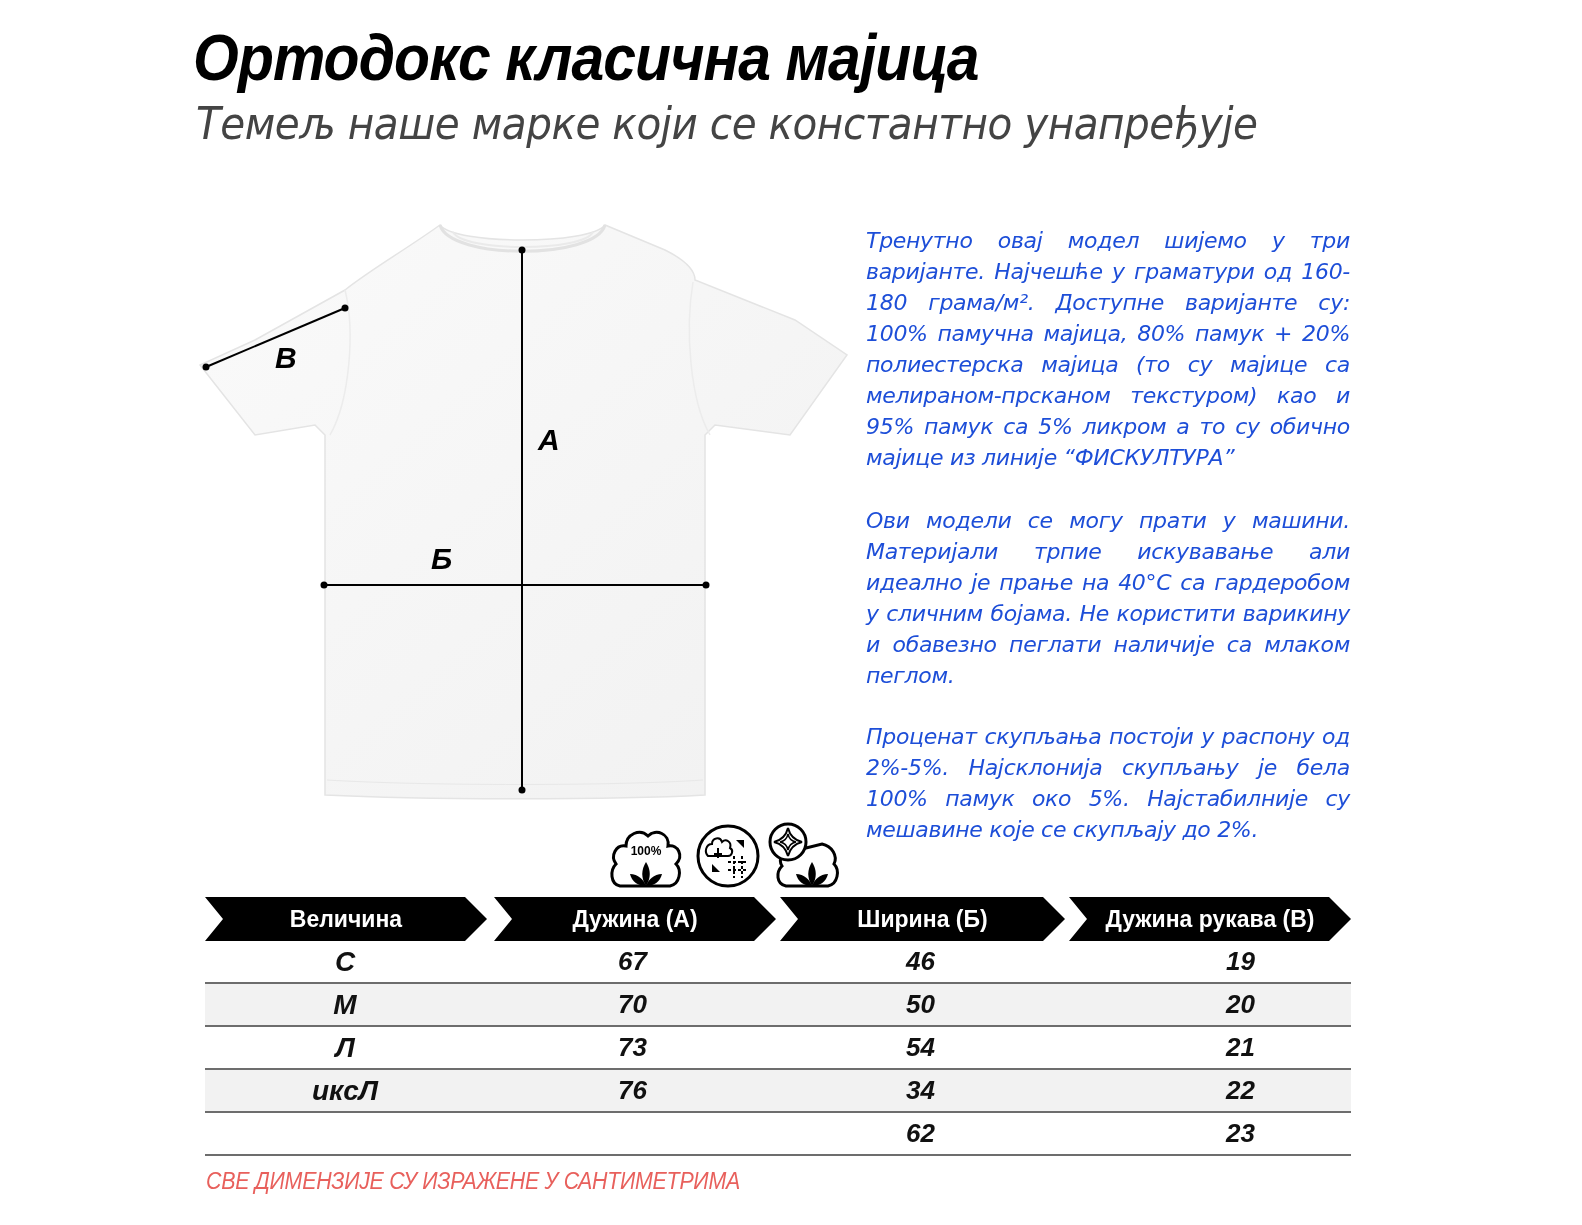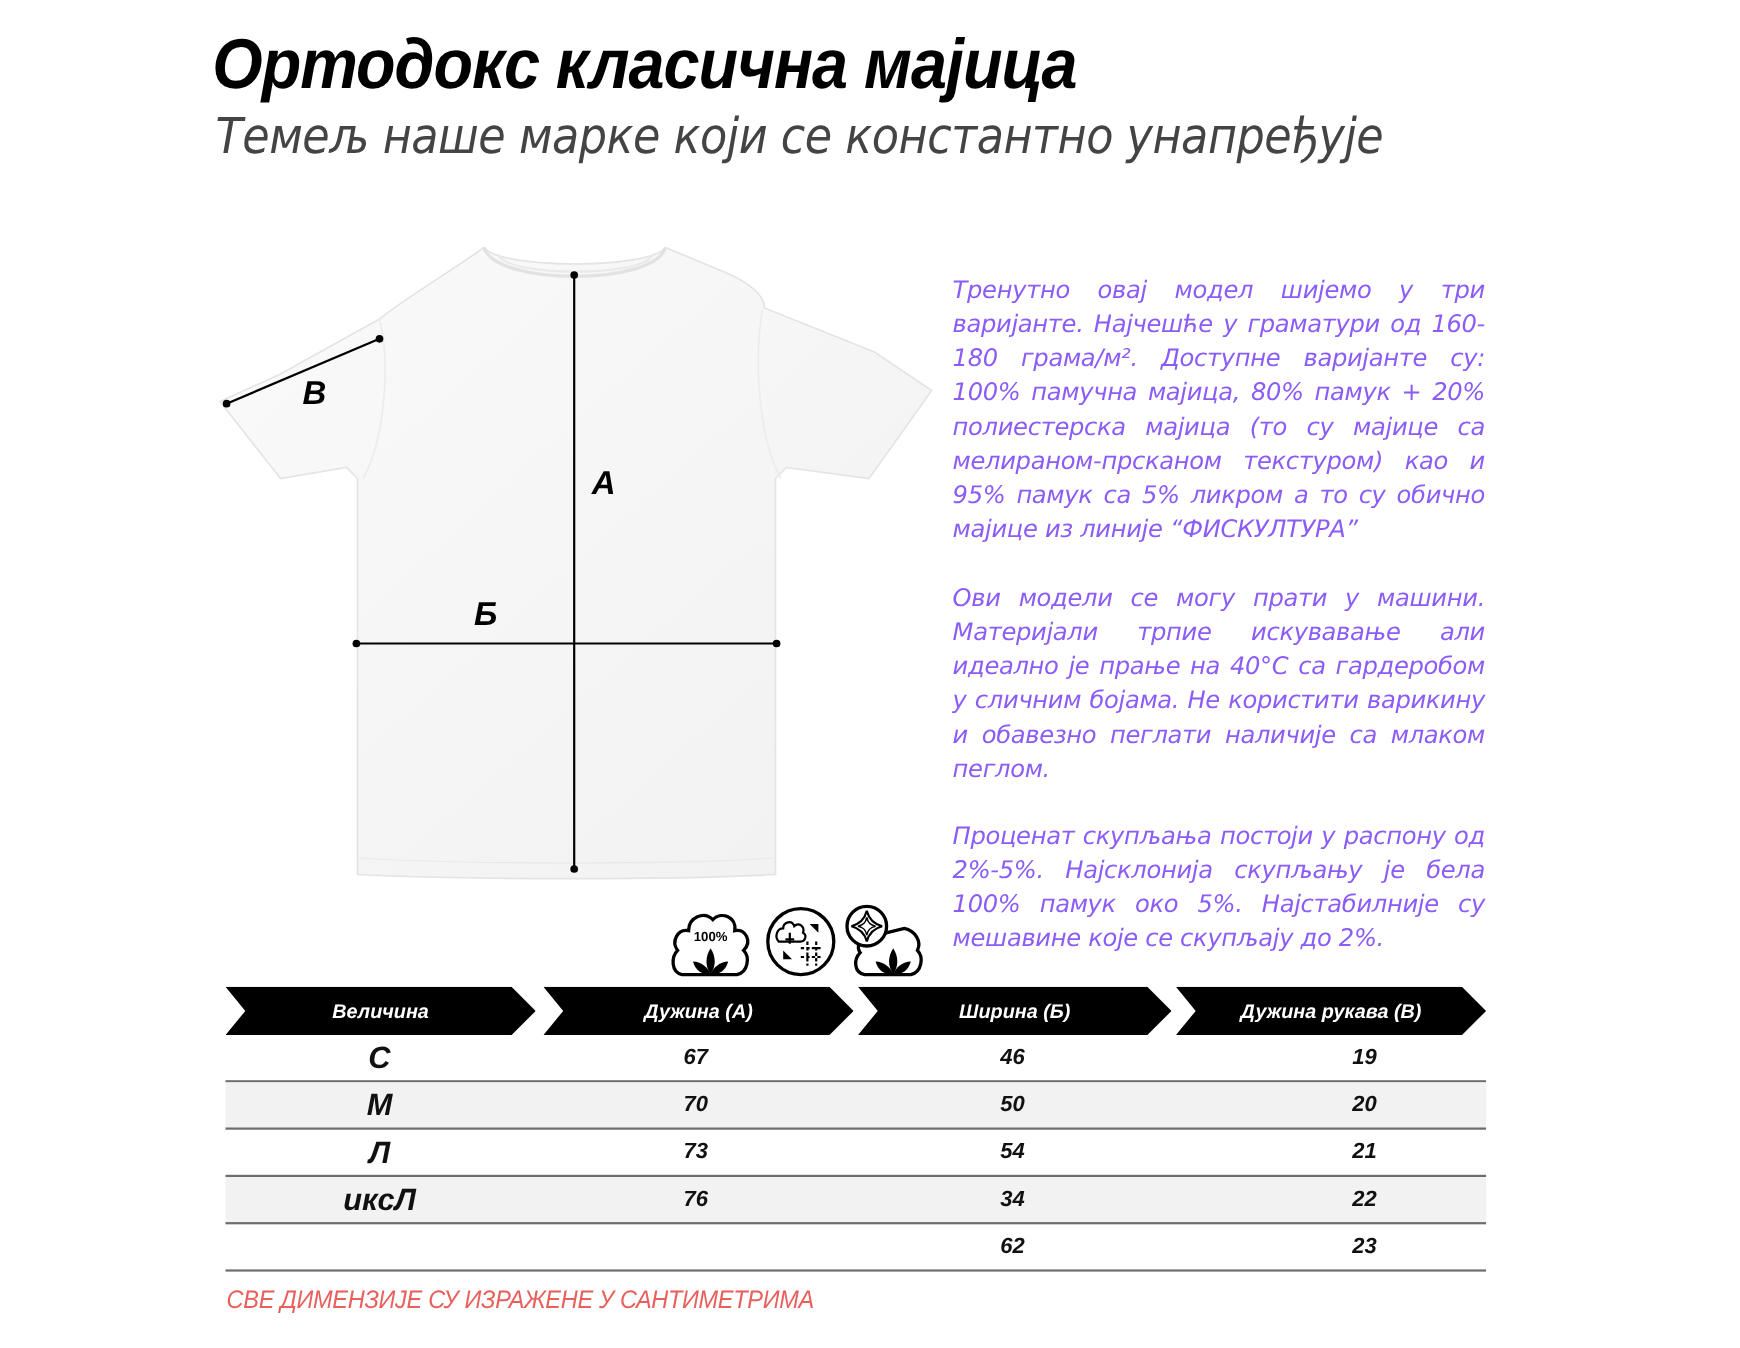--- a/index.html
+++ b/index.html
@@ -17,47 +17,47 @@
 
     
     .shirt { position: absolute; left: 195px; top: 220px; width: 665px; height: 590px; }
     .shirt svg { width: 100%; height: 100%; display: block; }
     .meas-label { position: absolute; font-family: "Liberation Sans", sans-serif; font-weight: 700;
                   font-style: italic; font-size: 30px; line-height: 30px; color: #000; }
 
     
     .desc { position: absolute; left: 866px; width: 484px;
             font-family: "DejaVu Sans", sans-serif; font-style: italic; font-weight: 200;
-            font-size: 22px; line-height: 31px; color: #8b5cf6; text-align: justify;
-            letter-spacing: -0.3px; margin-top: 24px; }
+            font-size: 22px; line-height: 31px; color: #1d4ed8; text-align: justify;
+            letter-spacing: -0.3px; }
     .desc p { margin: 0; }
     #desc-1 { top: 225px; }
     #desc-2 { top: 505px; }
     #desc-3 { top: 721px; }
 
     
     .icons { position: absolute; left: 608px; top: 822px; width: 236px; height: 68px; }
     .icon { position: absolute; top: 0; width: 76px; height: 68px; }
     .icon svg { width: 100%; height: 100%; display: block; }
 
     
     .table { position: absolute; left: 205px; top: 897px; width: 1146px; }
     .thead { position: relative; height: 44px; }
     .th { position: absolute; top: 0; height: 44px; display: flex; align-items: center; justify-content: center;
-          color: #fff; font-weight: 700; font-style: italic; font-size: 18px;
+          color: #fff; font-weight: 700; font-size: 23px;
           font-family: "Liberation Sans", sans-serif; }
     .th svg { position: absolute; left: 0; top: 0; width: 100%; height: 100%; z-index: 0; }
     .th span { position: relative; z-index: 1; }
     .tbody { margin-top: 0; }
     .tr { position: relative; height: 43px; border-bottom: 2px solid #6d6d6d; box-sizing: border-box; }
     .tr.alt { background: #f2f2f2; }
     .td { position: absolute; top: 0; height: 41px; display: flex; align-items: center; justify-content: center;
           font-weight: 700; font-style: italic; font-family: "Liberation Sans", sans-serif; color: #111; }
     .td.size { left: 0; width: 280px; font-size: 28px; }
-    .td.num { font-size: 20px; }
+    .td.num { font-size: 26px; }
     .c1 { left: 290px; width: 275px; }
     .c2 { left: 578px; width: 275px; }
     .c3 { left: 898px; width: 275px; }
 
     .footnote { position: absolute; left: 206px; top: 1168px;
                 font-family: "Liberation Sans", sans-serif; font-style: italic; font-size: 23px;
                 color: #e8605c; letter-spacing: -0.3px; transform: scaleX(0.93); transform-origin: left top;
                 white-space: nowrap; }
   </style>
 </head>

